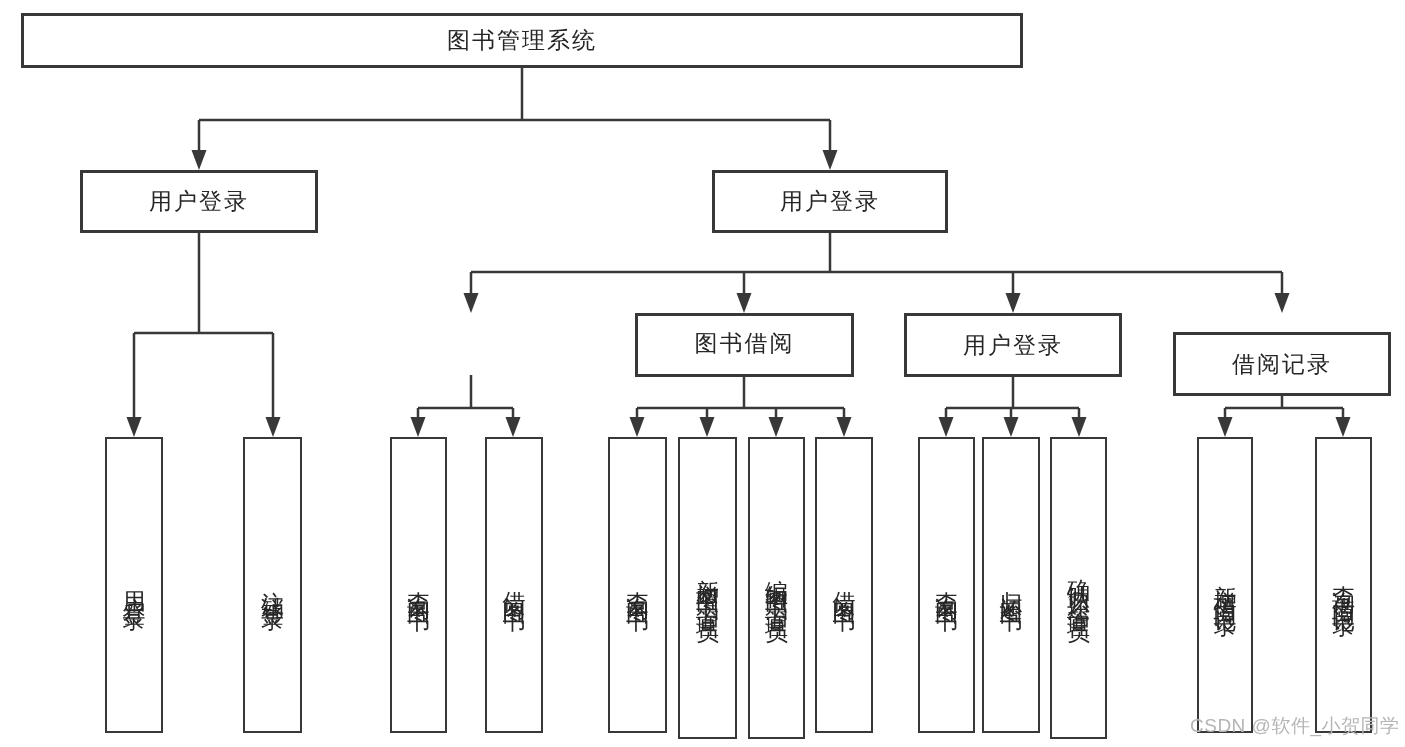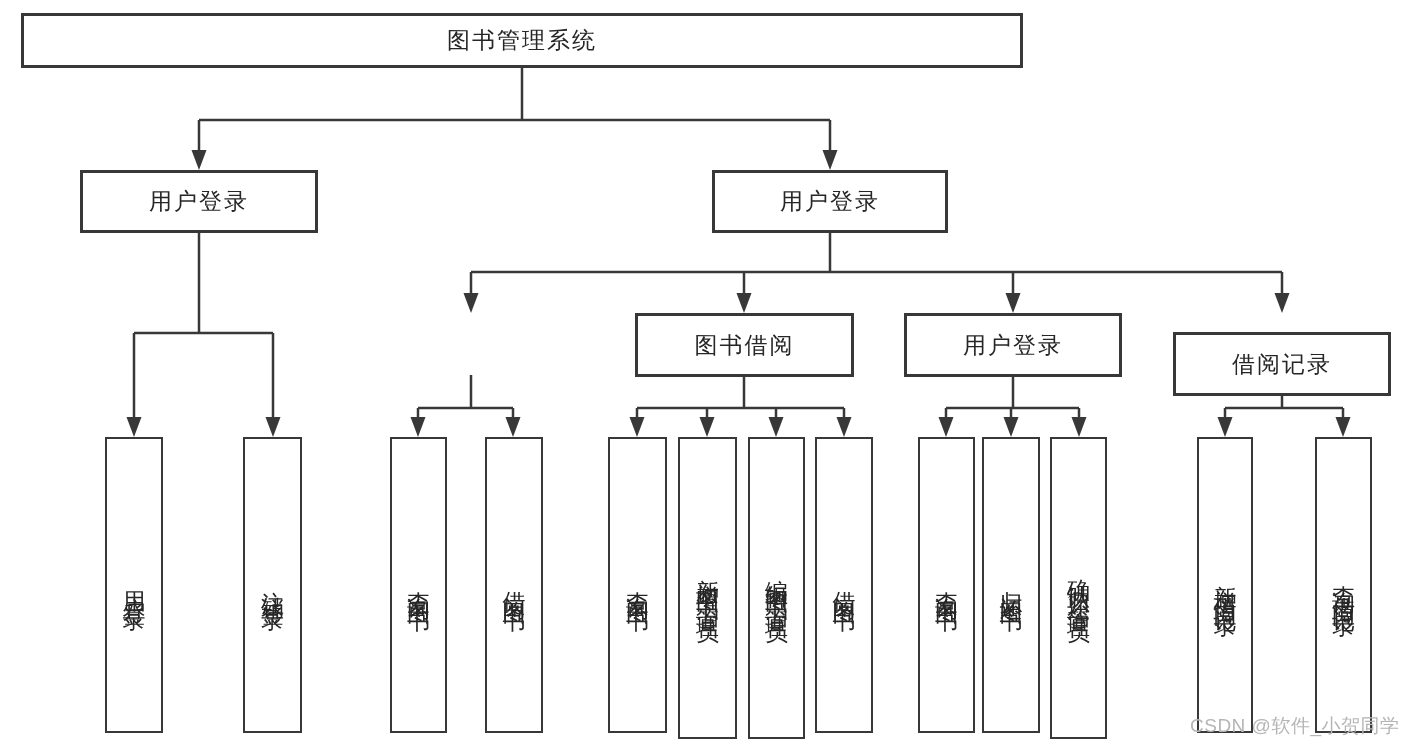--- a/index.html
+++ b/index.html
@@ -91,21 +91,21 @@
     <span class="htext">图书管理系统</span>
   </div>
 
   <div class="box" style="left:80px;top:170px;width:238px;height:63px;">
     <span class="htext">用户登录</span>
   </div>
   <div class="box" style="left:712px;top:170px;width:236px;height:63px;">
     <span class="htext">用户登录</span>
   </div>
 
-  <div class="box" style="left:635px;top:313px;width:219px;height:64px;">
+  <div class="box" style="left:635px;top:313px;width:219px;height:64px;font-family:Liberation Mono, monospace;">
     <span class="htext">图书借阅</span>
   </div>
   <div class="box" style="left:904px;top:313px;width:218px;height:64px;">
     <span class="htext">用户登录</span>
   </div>
   <div class="box" style="left:1173px;top:313px;width:218px;height:64px;margin-top:19px;">
     <span class="htext">借阅记录</span>
   </div>
 
   <div class="box leaf" style="left:105px;top:437px;width:58px;height:296px;">

